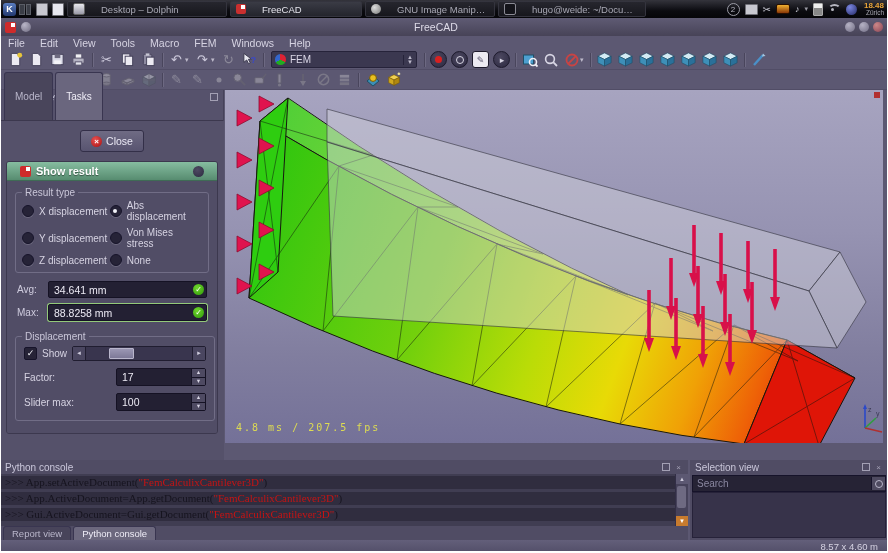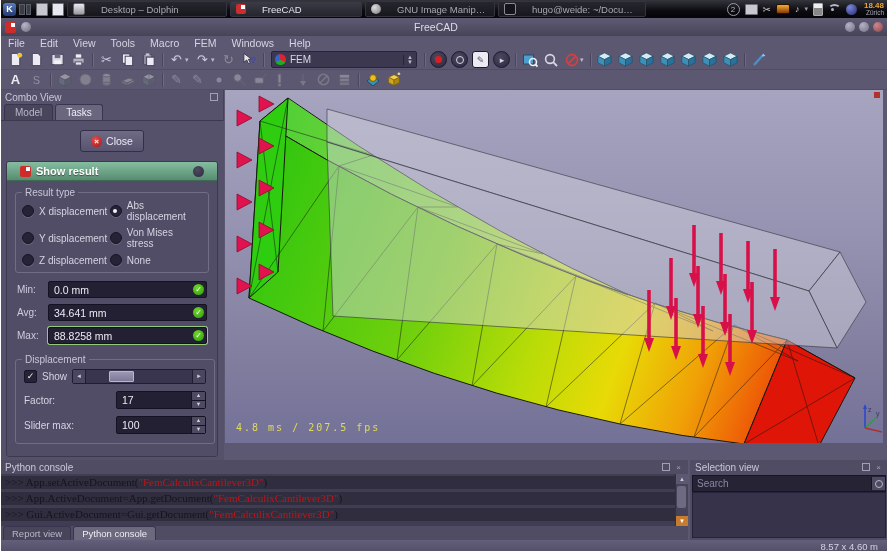--- a/index.html
+++ b/index.html
@@ -60,21 +60,21 @@
   #wbcombo .wblabel{font-size:10px;color:#dad7e6;flex:1;}
   #wbcombo .spin{display:flex;flex-direction:column;border-left:1px solid #26233a;padding-left:3px;font-size:6px;line-height:5px;color:#bdbacb;}
   .mcirc{width:15px;height:15px;border-radius:50%;background:radial-gradient(circle at 40% 35%,#4c4860,#2b2840);border:1px solid #1d1a2c;display:flex;align-items:center;justify-content:center;}
   
   #comboview{position:absolute;left:0;top:90px;width:224px;height:370px;background:#56526c;box-sizing:border-box;border-right:1px solid #46425a;}
   .panel-head{height:14px;display:flex;align-items:center;font-size:10px;color:#cac7da;padding:0 5px;gap:4px;}
   .panel-head .ph-title{flex:1;}
   .ph-ic{width:8px;height:8px;border:1px solid #a3a0b4;box-sizing:border-box;}
   .ph-x{width:9px;height:9px;color:#a3a0b4;font-size:8px;line-height:9px;text-align:center;}
   #cvtabs{height:16px;display:flex;align-items:flex-end;gap:2px;padding-left:4px;border-bottom:1px solid #3c384e;}
-  .cvtab{height:15px;padding:0 10px;font-size:10px;display:flex;align-items:center;border:1px solid #393550;border-bottom:none;border-radius:3px 3px 0 0;background:#49455b;color:#b9b6ca;}
+  .cvtab{height:15px;padding:16px 10px;font-size:10px;display:flex;align-items:center;border:1px solid #393550;border-bottom:none;border-radius:3px 3px 0 0;background:#49455b;color:#b9b6ca;}
   .cvtab.active{background:#6a667e;color:#efedf7;}
   #cvbody{position:absolute;left:0;top:31px;width:224px;bottom:0;background:#55516a;}
   #closebtn{margin:9px auto 0;width:62px;height:20px;display:flex;align-items:center;justify-content:center;gap:4px;
             background:linear-gradient(#6f6b84,#585470);border:1px solid #332f48;border-radius:3px;font-size:10.5px;color:#eae8f4;}
   .xcirc{width:11px;height:11px;border-radius:50%;background:radial-gradient(circle at 38% 32%,#e85050,#a81212);color:#fff;font-size:8px;font-weight:bold;line-height:11px;text-align:center;}
   #taskbox{margin:9px 6px 0;border:1px solid #3c384e;border-radius:3px;overflow:hidden;}
   #taskhead{height:18px;background:linear-gradient(#86bda0,#578c70);border-bottom:1px solid #3f6b55;display:flex;align-items:center;gap:5px;padding:0 13px;}
   #taskhead .fcmini{width:11px;height:11px;border-radius:2px;background:#cf2b2b;position:relative;}
   #taskhead .fcmini::after{content:"";position:absolute;right:1px;top:1px;width:4px;height:4px;background:#fff;}
   #taskhead .tht{flex:1;font-size:11px;font-weight:bold;color:#fff;text-shadow:0 1px 1px rgba(0,0,0,.45);}
@@ -523,27 +523,20 @@
                   <span class="rdot"></span>
                   <span>Z displacement</span>
                 </div>
               <div class="radio">
                   <span class="rdot"></span>
                   <span>None</span>
                 </div>
             </div>
           </fieldset>
           <div class="stat-row">
-            <span class="stat-label">Min:</span>
-            <div class="stat-field">
-                <span>0.0 mm</span>
-                <span class="okball"></span>
-              </div>
-          </div>
-          <div class="stat-row">
             <span class="stat-label">Avg:</span>
             <div class="stat-field">
                 <span>34.641 mm</span>
                 <span class="okball"></span>
               </div>
           </div>
           <div class="stat-row" style="margin-bottom:10px">
             <span class="stat-label">Max:</span>
             <div class="stat-field focused">
                 <span>88.8258 mm</span>

